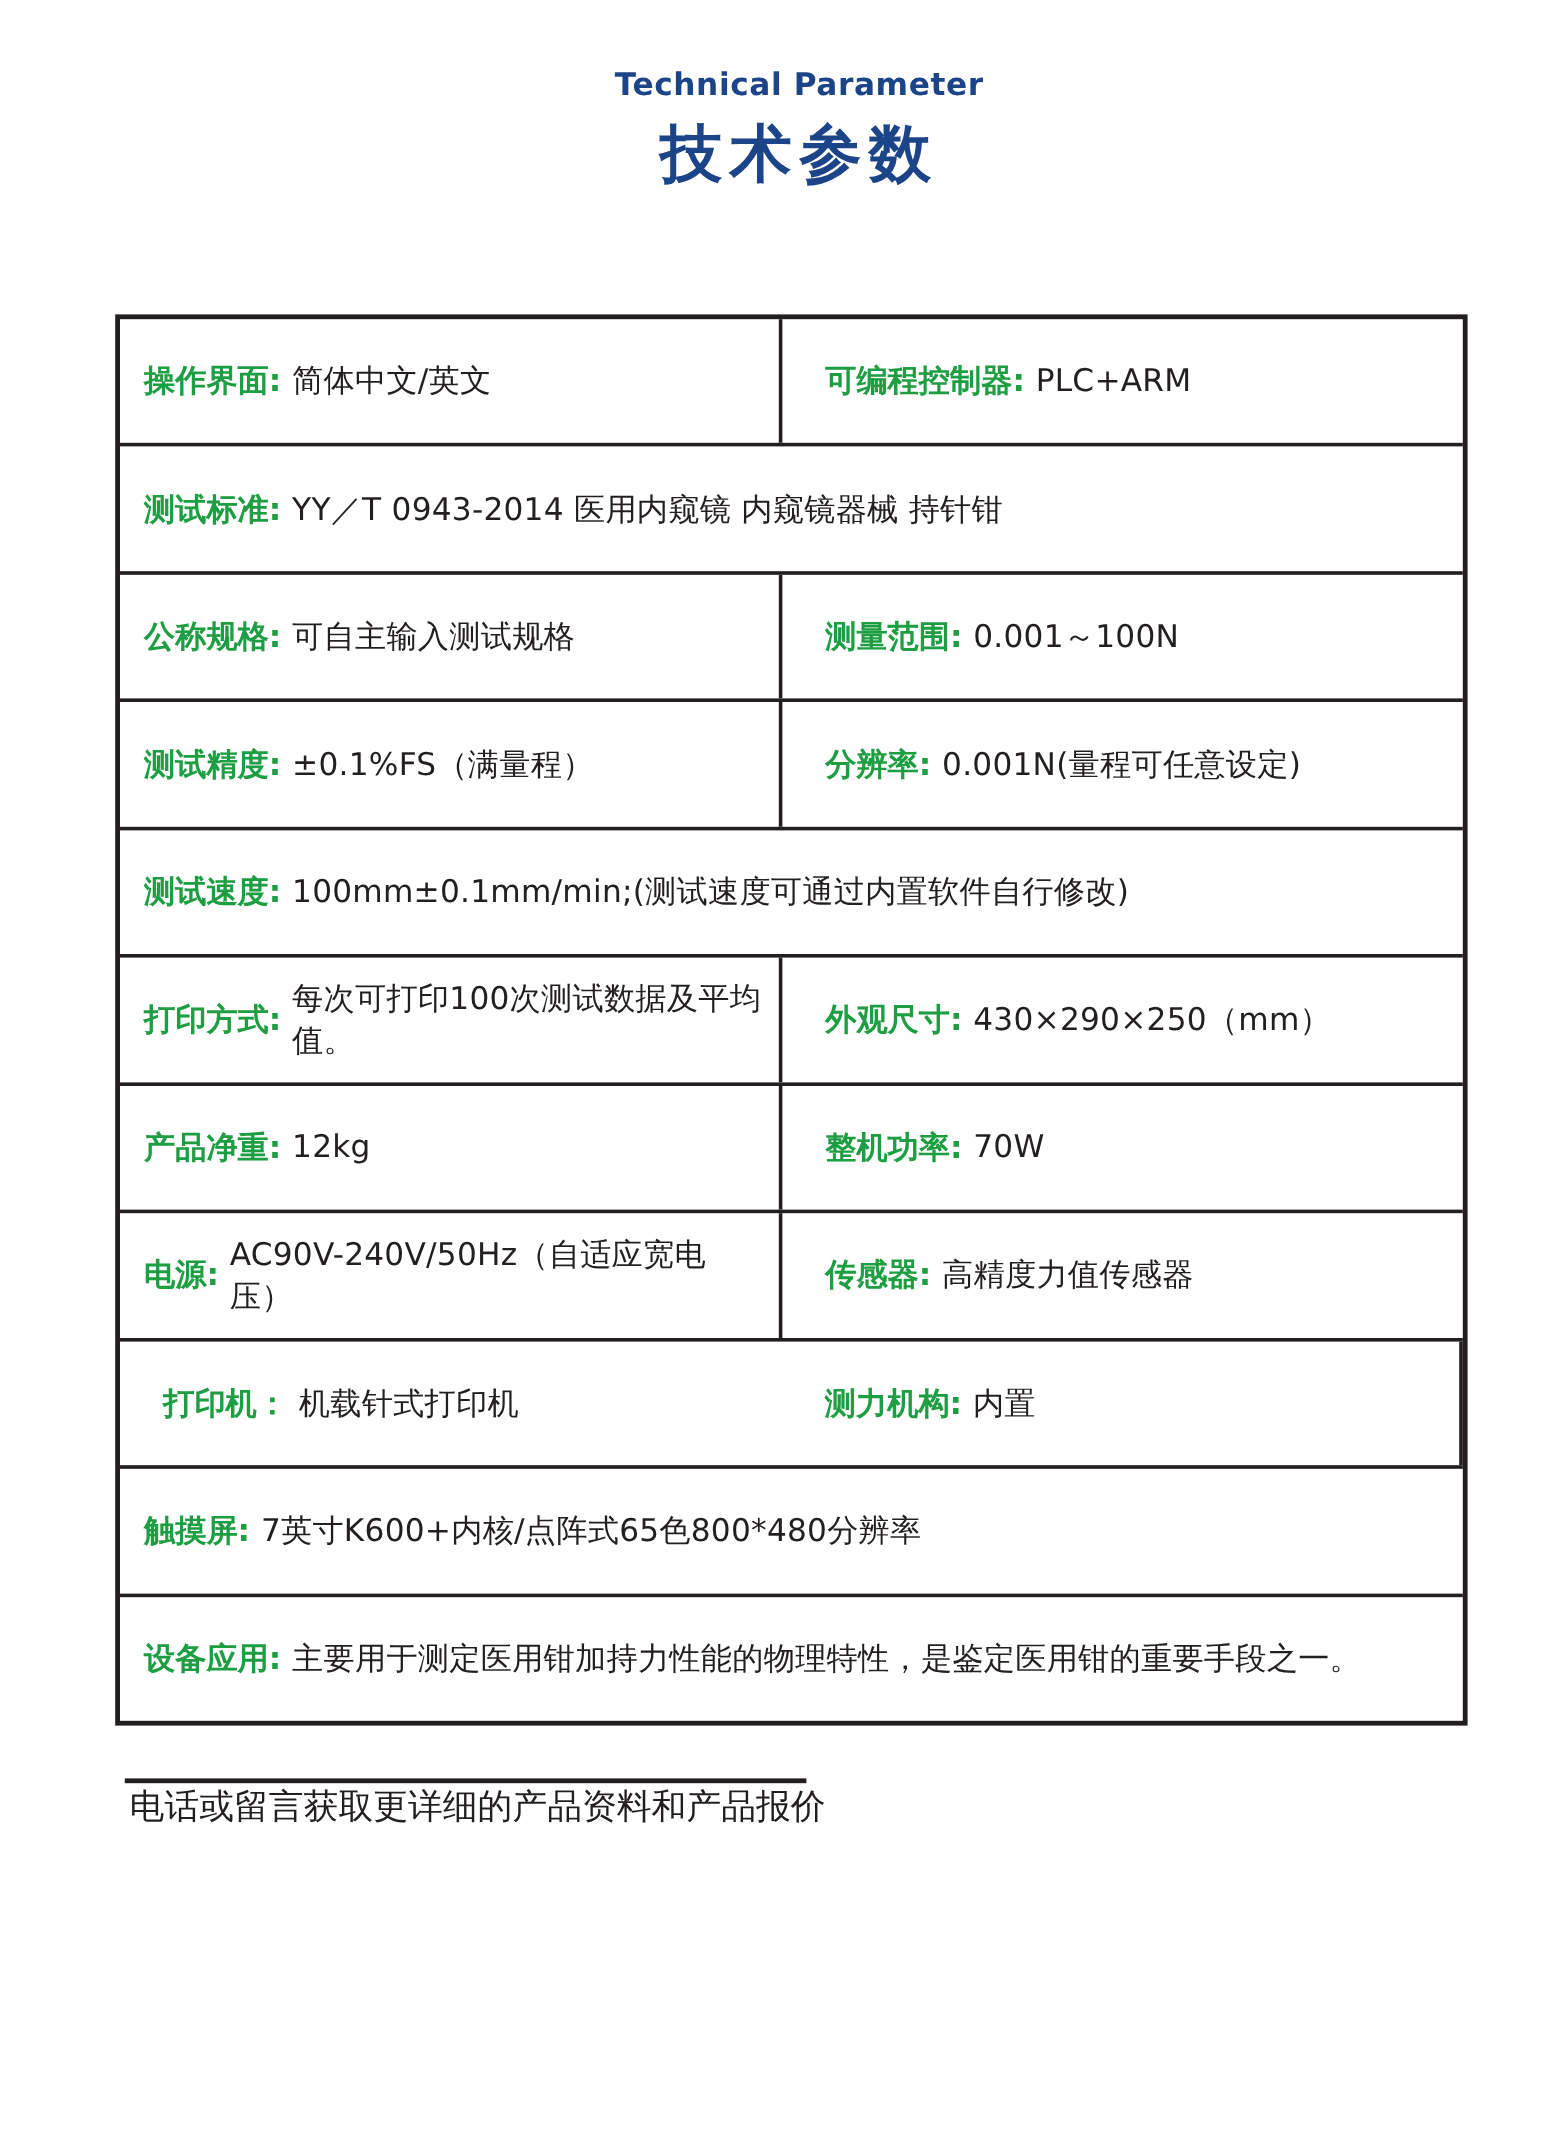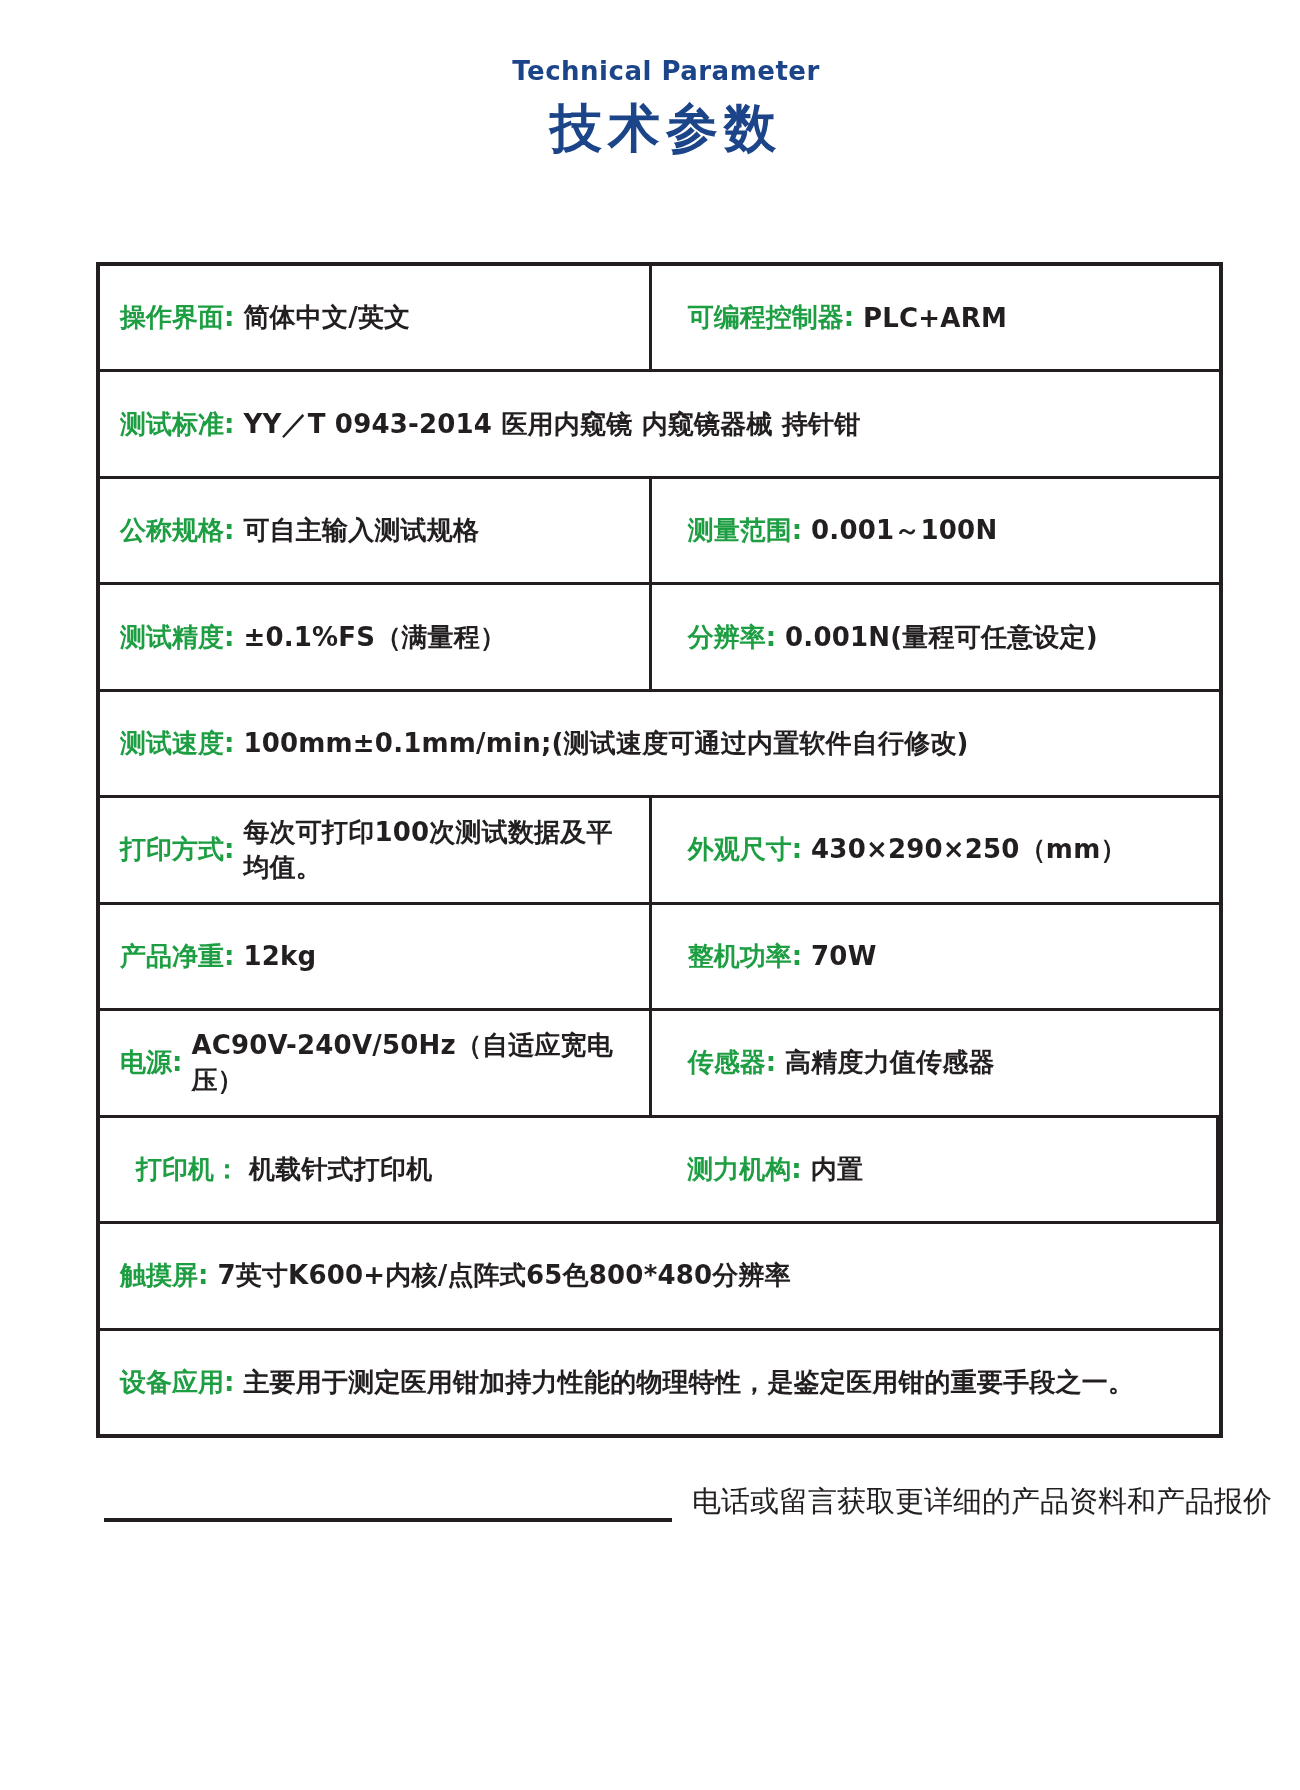--- a/index.html
+++ b/index.html
@@ -38,26 +38,26 @@
   .t-row:first-child{border-top:none;}
   .t-cell{display:flex;align-items:center;padding-left:20px;padding-right:12px;}
   .t-cell.full{width:100%;}
   .t-cell.left{width:49.3%;border-right:3px solid var(--ink);}
   .t-cell.right{flex:1;padding-left:36px;}
   .cell-label{
     color:var(--green);font-weight:700;font-size:26px;
     margin-right:9px;white-space:nowrap;
   }
   .cell-value{
-    color:var(--ink);font-weight:700;font-size:26px;
+    color:var(--ink);font-weight:400;font-size:26px;
     letter-spacing:0.2px;
   }
   .footer{
     position:absolute;left:104px;top:1482px;
-    display:flex;align-items:flex-end;
+    display:flex;align-items:center;flex-direction:column;
   }
   .footer-line{
     display:inline-block;width:568px;height:4px;
     background:var(--ink);margin-right:20px;flex:none;
   }
   .footer-text{
     font-size:29px;color:var(--ink);font-weight:400;
     white-space:nowrap;
   }
 </style>

